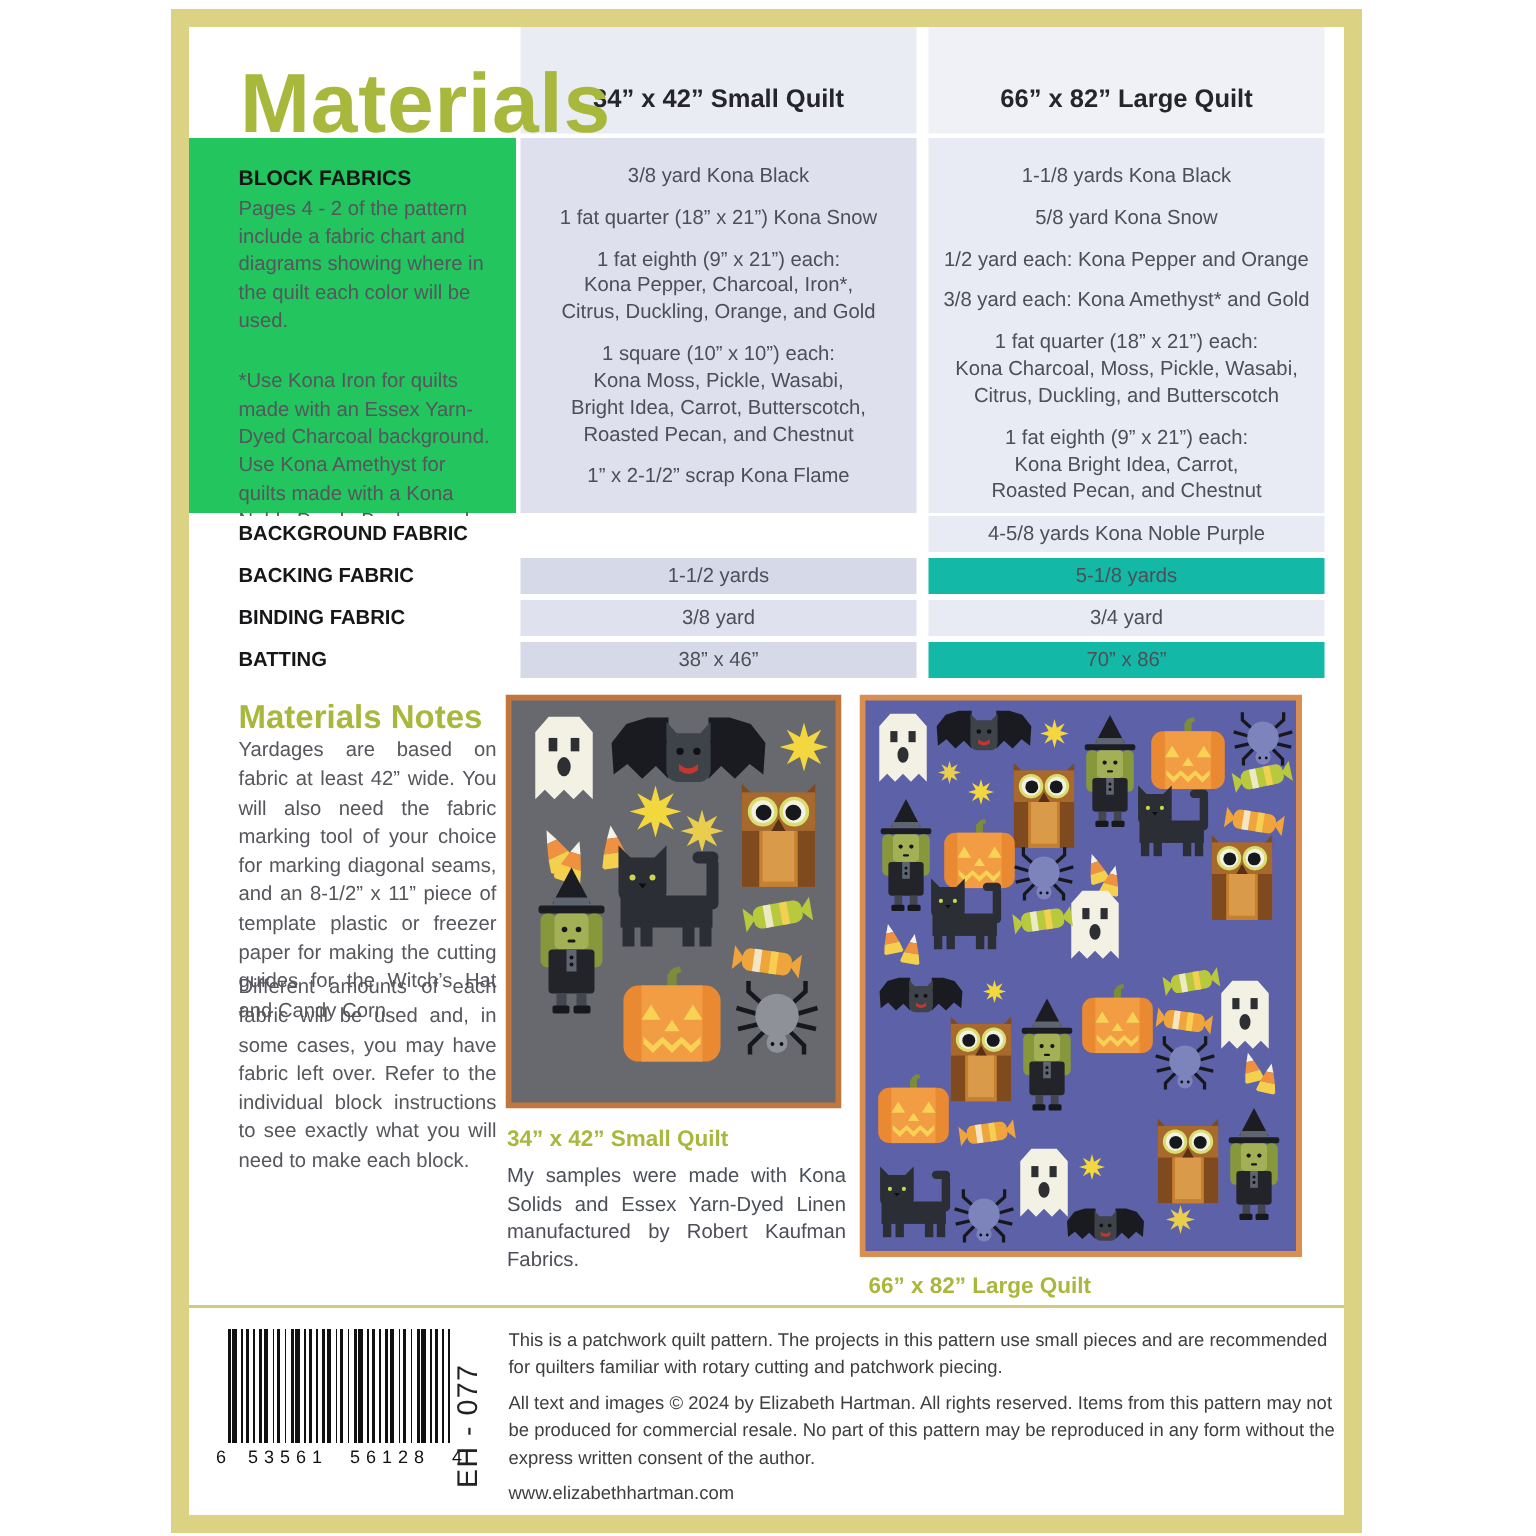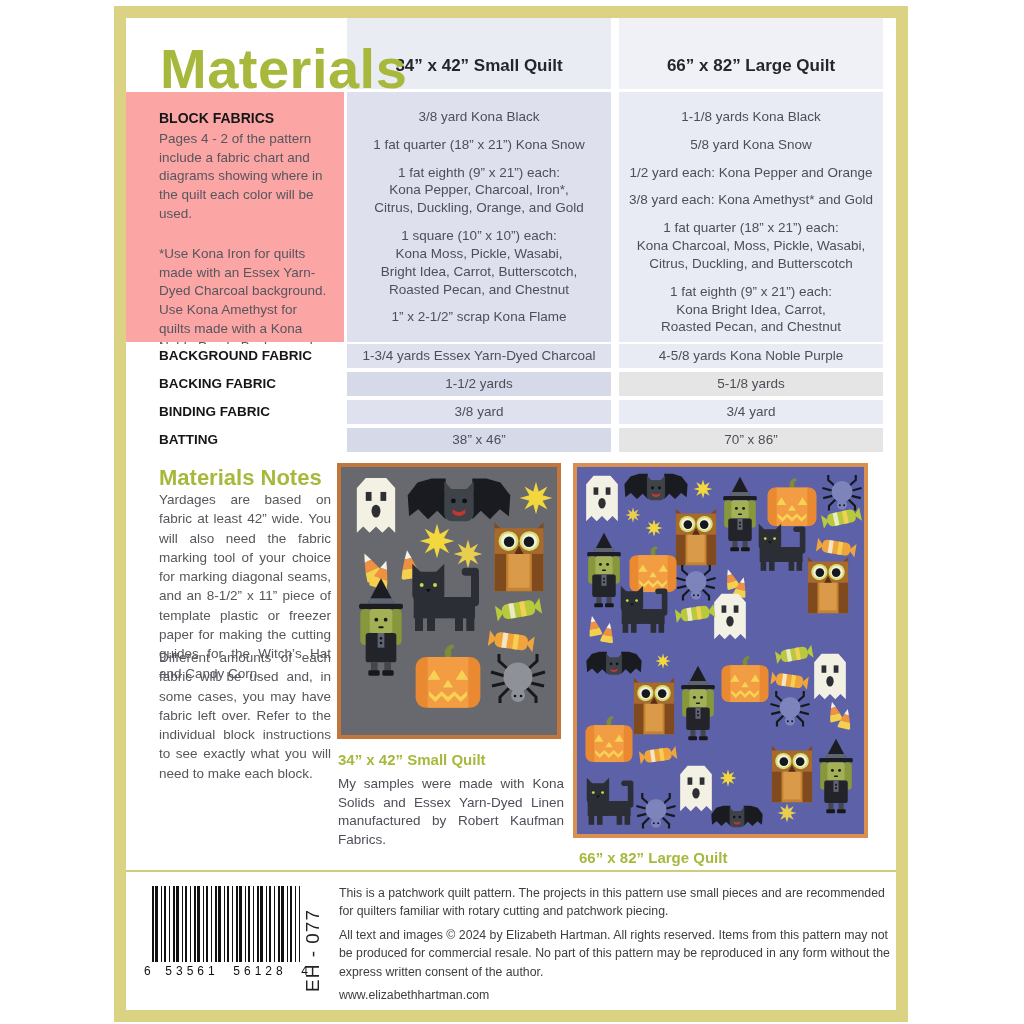--- a/index.html
+++ b/index.html
@@ -11,39 +11,39 @@
   .abs{position:absolute;}
 
   
   .title{left:34px;top:18px;font-size:56px;font-weight:bold;color:#a8b83c;letter-spacing:.5px;}
   .band{box-sizing:border-box;}
   .hdr-small{left:221px;top:0;width:264px;height:71px;background:#eaecf4;}
   .hdr-large{left:493px;top:0;width:264px;height:71px;background:#f0f1f7;}
   .col-header{width:100%;text-align:center;padding-top:38px;font-size:17px;font-weight:bold;color:#26262a;}
 
   
-  .blk-label{left:0;top:74px;width:218px;height:250px;background:#fca5a5;}
+  .blk-label{left:0;top:74px;width:218px;height:250px;background:#22c55e;}
   .blk-small{left:221px;top:74px;width:264px;height:250px;background:#dee1ed;}
   .blk-large{left:493px;top:74px;width:264px;height:250px;background:#e9ebf4;}
   .blk-heading{font-size:14px;font-weight:bold;color:#161618;margin:18px 0 4px 33px;}
   .blk-para{font-size:13.5px;color:#56565c;line-height:1.38;margin:0 14px 14px 33px;width:172px;}
   .fab-item{font-size:13.5px;color:#4d4f58;line-height:1.32;text-align:center;
             margin:10px 8px 0 8px;white-space:pre-line;}
   .blk-small .fab-item:first-child,.blk-large .fab-item:first-child{margin-top:16px;}
 
   
   .trow{left:0;width:770px;height:24px;}
   .tlabel{position:absolute;left:0;top:0;width:218px;height:24px;line-height:24px;
           padding-left:33px;box-sizing:border-box;font-size:13.5px;font-weight:bold;color:#161618;background:#fff;}
   .tcell{position:absolute;top:0;height:24px;line-height:24px;text-align:center;
          font-size:13.5px;color:#4d4f58;}
   .tc-small{left:221px;width:264px;}
   .tc-large{left:493px;width:264px;}
   .r-light .tc-small{background:#dfe2ee;} .r-light .tc-large{background:#e9ebf4;}
-  .r-dark  .tc-small{background:#d6dae8;} .r-dark  .tc-large{background:#e5e5e5;}
+  .r-dark  .tc-small{background:#d6dae8;} .r-dark  .tc-large{background:#14b8a6;}
 
   
   .notes-heading{left:33px;top:447px;font-size:22px;font-weight:bold;color:#a8b83c;}
   .notes-para{font-size:13.5px;color:#56565c;line-height:1.43;text-align:justify;width:172px;left:33px;}
 
   
   .quilt{display:block;}
   .caption{font-size:15px;font-weight:bold;color:#a8b83c;}
   .sample-note{left:212px;top:757px;width:226px;font-size:13.5px;color:#4d4f58;
                line-height:1.38;text-align:justify;}
@@ -211,21 +211,20 @@
 Kona Charcoal, Moss, Pickle, Wasabi,
 Citrus, Duckling, and Butterscotch</div>
       <div class="fab-item">1 fat eighth (9” x 21”) each:
 Kona Bright Idea, Carrot,
 Roasted Pecan, and Chestnut</div>
       <div class="fab-item">5” x 5” square Kona Flame</div>
     </div>
 
     <div class="abs trow r-light" style="top:326px;">
       <div class="tlabel">BACKGROUND FABRIC</div>
-      <div class="tcell tc-small">1-3/4 yards Essex Yarn-Dyed Charcoal</div>
       <div class="tcell tc-large">4-5/8 yards Kona Noble Purple</div>
     </div>
     <div class="abs trow r-dark" style="top:354px;">
       <div class="tlabel">BACKING FABRIC</div>
       <div class="tcell tc-small">1-1/2 yards</div>
       <div class="tcell tc-large">5-1/8 yards</div>
     </div>
     <div class="abs trow r-light" style="top:382px;">
       <div class="tlabel">BINDING FABRIC</div>
       <div class="tcell tc-small">3/8 yard</div>

